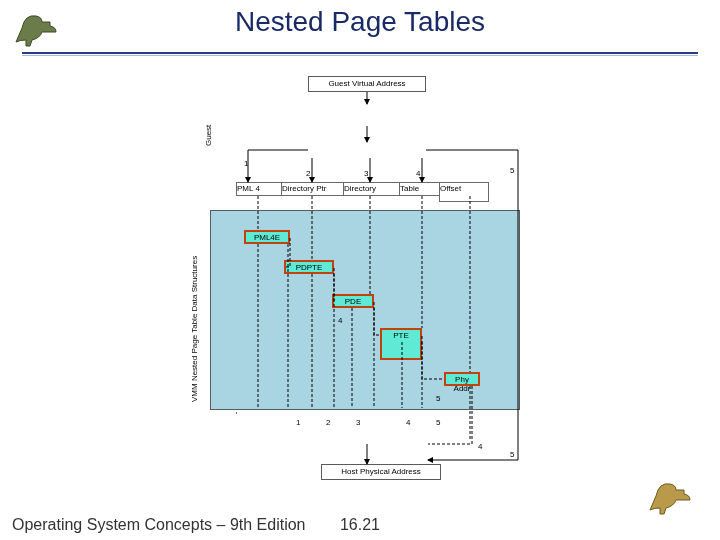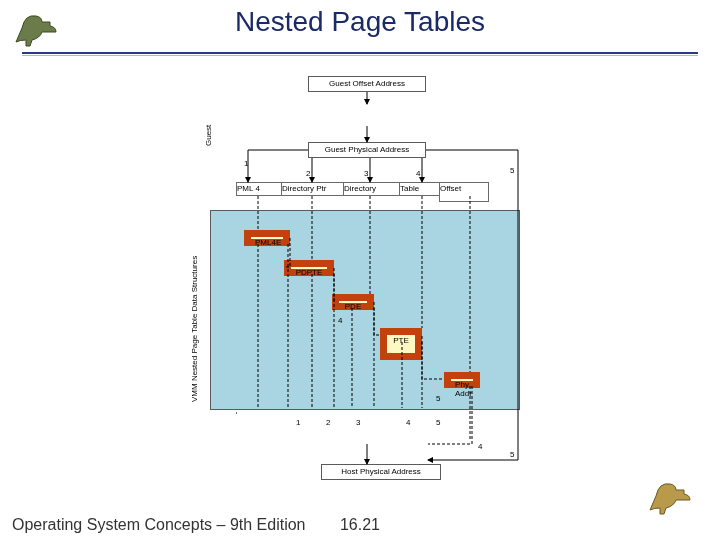--- a/index.html
+++ b/index.html
@@ -16,38 +16,37 @@
   .footer .c{position:absolute;left:0;right:0;text-align:center;pointer-events:none}
   
   .diagram{position:absolute;left:188px;top:72px;width:360px;height:416px}
   .box{position:absolute;border:1px solid #5a5a5a;background:#fff;font-size:8px;text-align:center;display:flex;align-items:center;justify-content:center;padding:1px 3px;box-sizing:border-box;line-height:1.1}
   .slab{position:absolute;background:#a9d4e1;border:1px solid #5a5a5a}
   .vlabel{position:absolute;font-size:8px;color:#000;writing-mode:vertical-rl;transform:rotate(180deg);white-space:nowrap}
   .rowcell{position:absolute;border:1px solid #6a6a6a;border-right:none;font-size:8px;text-align:left;box-sizing:border-box;padding-top:1px;background:#fff}
   .rowcell.last{border-right:1px solid #6a6a6a}
   .num{position:absolute;font-size:8px;color:#000}
   svg.wires{position:absolute;left:0;top:0;width:360px;height:416px;pointer-events:none}
-  .sbox{position:absolute;border:7px solid #c2410c;background:#fef9c3;font-size:8px;text-align:center;padding:1px 4px;box-sizing:border-box}
+  .sbox{position:absolute;border:2px solid #c2410c;background:#5eead4;font-size:8px;text-align:center;padding:1px 4px;box-sizing:border-box}
 </style>
 </head>
 <body>
 
 <div class="slide">
   <div class="title">Nested Page Tables</div>
   <div class="hr1"></div>
   <div class="hr2"></div>
 
   <svg class="dino tl" viewBox="0 0 48 40">
     <path d="M4 34 L10 20 Q13 6 24 8 Q30 9 30 14 L38 14 L38 18 Q44 19 44 24 L30 24 Q28 30 20 32 L18 38 L14 38 L14 32 Q8 32 4 34 Z" fill="#6b7c4a" stroke="#3a4a20"></path>
   </svg>
 
   <div class="diagram">
 
-    <div class="box" style="left:120px;top:4px;width:118px;height:16px">Guest Offset Address</div>
-    <div class="box" style="left:120px;top:70px;width:118px;height:16px">Guest Physical Address</div>
+    <div class="box" style="left:120px;top:4px;width:118px;height:16px">Guest Virtual Address</div>
 
     <div class="vlabel" style="left:16px;top:14px;height:60px">Guest</div>
 
     <div class="rowcell" style="left:48px; top:110px;width:45px;height:14px">PML 4</div>
     <div class="rowcell" style="left:93px; top:110px;width:62px;height:14px">Directory Ptr</div>
     <div class="rowcell" style="left:155px;top:110px;width:56px;height:14px">Directory</div>
     <div class="rowcell" style="left:211px;top:110px;width:46px;height:14px">Table</div>
     <div class="rowcell last" style="left:251px;top:110px;width:50px;height:20px">Offset</div>
 
     <div class="slab" style="left:22px;top:138px;width:308px;height:198px"></div>

